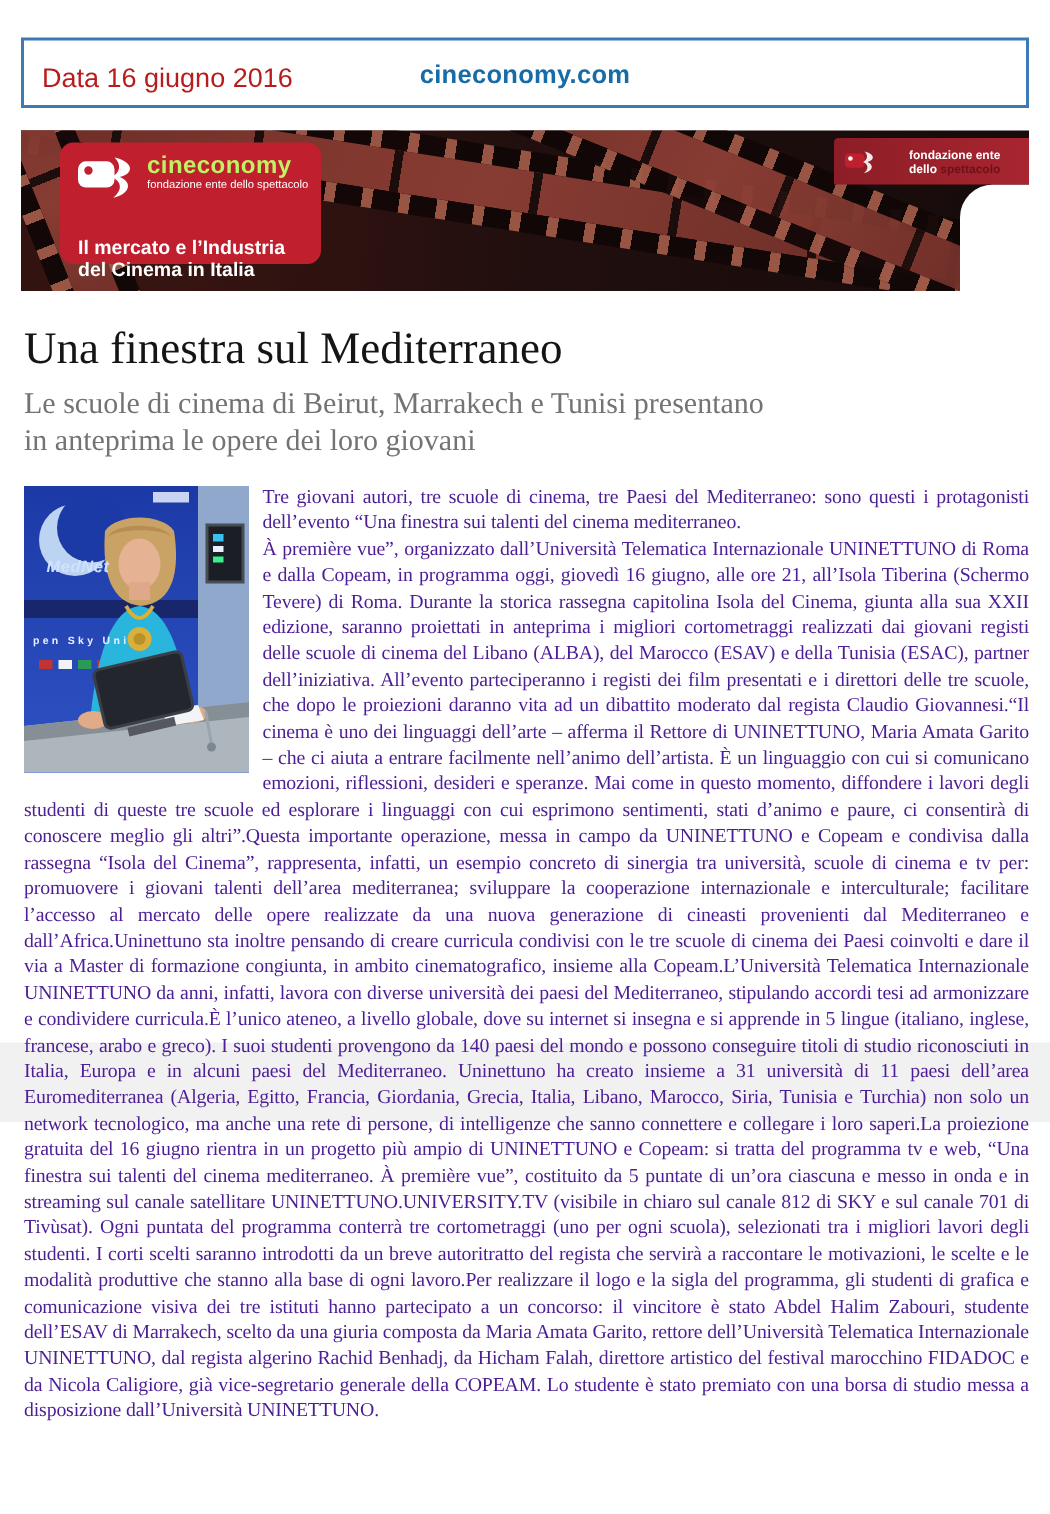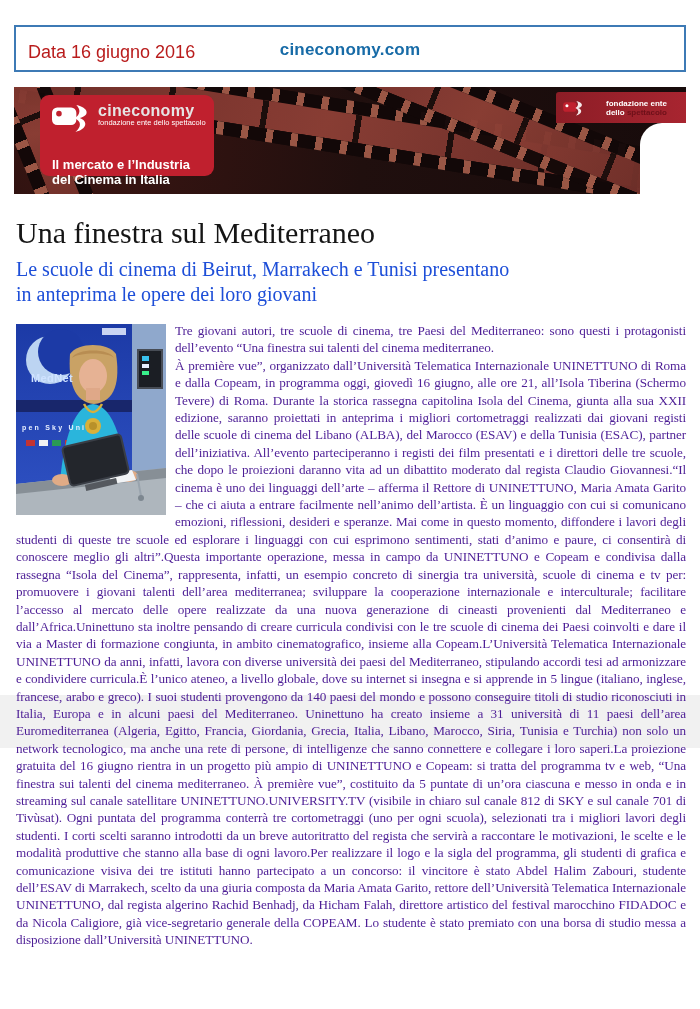--- a/index.html
+++ b/index.html
@@ -24,47 +24,47 @@
   .strip .film{flex:1;background:
       repeating-linear-gradient(90deg,transparent 0 88px,#1c0e0c 88px 94px),
       linear-gradient(100deg,#6e2d28 0%,#8e4036 45%,#5f2723 100%);}
   .strip1{width:760px;left:-30px;top:16px;transform:rotate(9deg);}
   .strip2{width:520px;left:230px;top:10px;transform:rotate(22deg);}
   .strip3{width:240px;left:-90px;top:30px;transform:rotate(68deg);}
 
   .logo-box{position:absolute;left:26px;top:8px;width:174px;height:81px;
             background:#c0202e;border-radius:9px;padding:8px 0 0 12px;box-sizing:border-box;}
   .logo-row{display:flex;align-items:flex-start;gap:6px;}
-  .logo-text .t1{font-size:16px;font-weight:bold;color:#e5e5e5;line-height:15px;letter-spacing:.3px;}
+  .logo-text .t1{font-size:16px;font-weight:bold;color:#bef264;line-height:15px;letter-spacing:.3px;}
   .logo-text .t2{font-size:7.5px;color:#fff;line-height:9px;}
   .tagline{margin-top:24px;font-size:13px;font-weight:bold;color:#fff;line-height:15px;}
 
   .corner{position:absolute;right:0;top:5px;width:130px;height:31px;
           background:linear-gradient(90deg,#8c1d26,#a82530);
           display:flex;align-items:center;gap:21px;padding-left:7px;box-sizing:border-box;
           border-top-left-radius:3px;}
   .corner-text{font-size:8px;font-weight:bold;line-height:9px;color:#fff;}
   .corner-text .dk{color:#6e1019;}
   .white-wedge{position:absolute;right:0;top:36px;width:46px;height:71px;background:#fff;
                border-top-left-radius:22px;}
 
   
   .art-title{position:absolute;left:16px;top:216px;font-family:"Liberation Serif",serif;
              font-size:30px;color:#151515;}
   .art-subtitle{position:absolute;left:16px;top:257px;font-family:"Liberation Serif",serif;
-                font-size:20px;color:#1d4ed8;line-height:25px;}
+                font-size:20px;color:#737373;line-height:25px;}
 
   .gray-band{position:absolute;left:0;top:695px;width:700px;height:53px;background:#f1f1f1;z-index:0;}
 
   .article{position:absolute;left:16px;top:322px;width:670px;z-index:1;}
   .photo{float:left;width:150px;height:191px;margin:2px 9px 3px 0;position:relative;
          overflow:hidden;background:#1d3fae;}
   .photo svg{display:block;}
   .photo .ov-brand{position:absolute;left:15px;top:48px;font-size:11px;font-weight:bold;
-                   color:#cfe2ff;letter-spacing:.4px;}
+                   color:#cfe2ff;font-style:italic;letter-spacing:.4px;}
   .photo .ov-cap{position:absolute;left:6px;top:100px;font-size:7px;font-weight:bold;
                  color:#e8f0ff;letter-spacing:2.2px;white-space:nowrap;}
   .article p{margin:0;font-family:Liberation Serif, serif;font-size:13.2px;
              line-height:17.4px;letter-spacing:-.1px;text-align:justify;color:#4c1d95;}
 </style>
 </head>
 <body>
 
 <div id="page">
 

